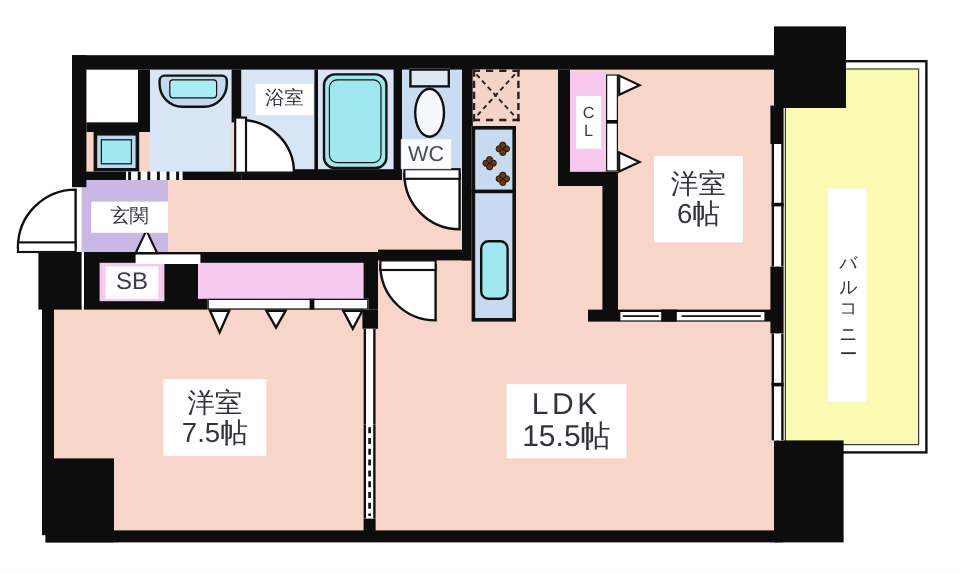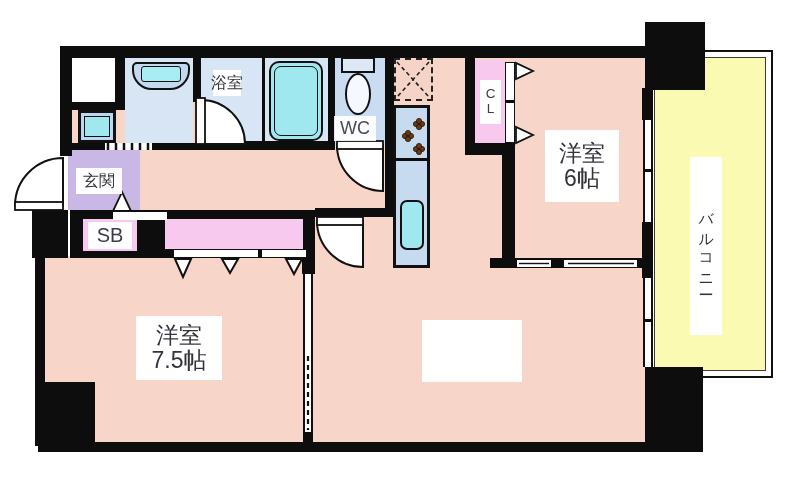--- a/index.html
+++ b/index.html
@@ -169,29 +169,29 @@
     <g>
       <line x1="308" y1="356" x2="308" y2="430" stroke="#111" stroke-width="2.2" stroke-dasharray="5 4"></line>
     </g>
 
     <g stroke="#111" stroke-width="1.4">
       <line x1="519" y1="263.5" x2="549" y2="263.5"></line>
       <line x1="568" y1="263.5" x2="634" y2="263.5"></line>
     </g>
   </svg>
 
-  <div class="lbl z6" style="left:213px;top:70px;width:28px;height:26px;font-size:16px;">
+  <div class="lbl z6" style="left:213px;top:70px;width:48px;height:26px;font-size:16px;">
     <span>浴室</span>
   </div>
 
   <div class="lbl z6" style="left:334px;top:116px;width:42px;height:25px;font-size:18px;color:#4a4a55;background:rgba(255,255,255,0.9);">
     <span>WC</span>
   </div>
 
-  <div class="lbl z6" style="left:76px;top:168px;width:46px;height:26px;font-size:16px;">
+  <div class="lbl z6" style="left:76px;top:168px;width:64px;height:26px;font-size:16px;">
     <span>玄関</span>
   </div>
 
   <div class="lbl z6" style="left:88px;top:222px;width:44px;height:27px;font-size:20px;color:#3c3c46;">
     <span>SB</span>
   </div>
 
 
   <div class="lbl z6" style="left:480px;top:80px;width:21px;height:44px;font-size:13.5px;color:#3c3c46;">
     <span>C</span>
@@ -202,19 +202,21 @@
     <span>洋室</span>
     <span>6帖</span>
   </div>
 
   <div class="lbl z6" style="left:136px;top:316px;width:86px;height:64px;font-size:23px;">
     <span>洋室</span>
     <span>7.5帖</span>
   </div>
 
   <div class="lbl z6" style="left:422px;top:320px;width:100px;height:62px;font-size:25px;">
+    <span style="letter-spacing:3px;">LDK</span>
+    <span>15.5帖</span>
   </div>
 
   <div class="lbl z6" style="left:690px;top:157px;width:32px;height:178px;font-size:15px;writing-mode:vertical-rl;text-orientation:upright;letter-spacing:4px;">
     <span>バルコニー</span>
   </div>
 
 </div>
 
 </body></html>

